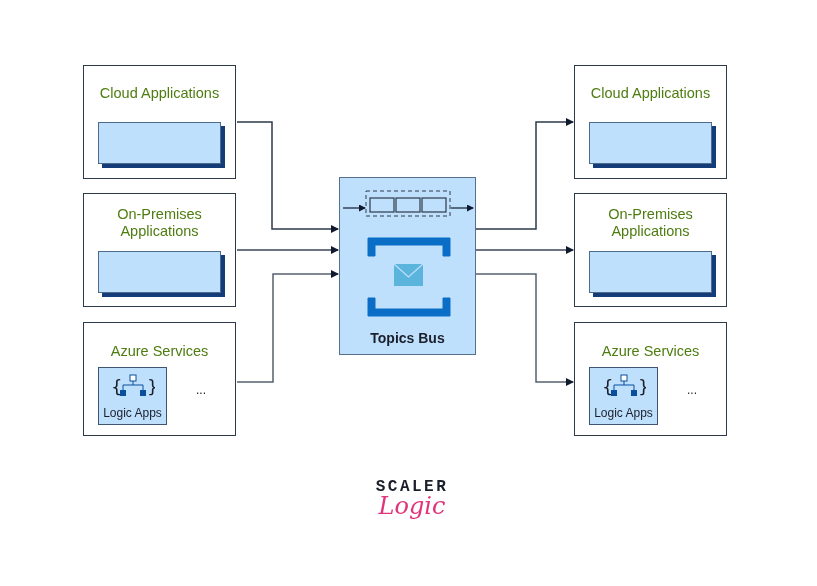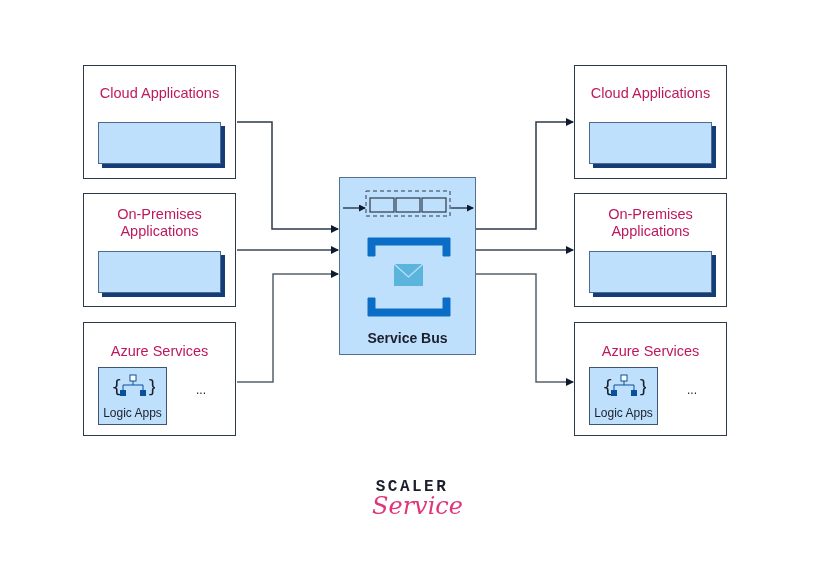--- a/index.html
+++ b/index.html
@@ -1,18 +1,18 @@
 <!DOCTYPE html>
 <html><head>
 <meta charset="utf-8">
 <style>
   html,body{margin:0;padding:0;background:#fff;}
   body{width:817px;height:586px;position:relative;overflow:hidden;font-family:"Liberation Sans",sans-serif;}
   .panel{position:absolute;width:153px;height:114px;border:1.5px solid #2d3a4a;background:#fff;box-sizing:border-box;}
-  .ptitle{position:absolute;left:0;right:0;text-align:center;font-size:14.5px;color:#be185d;line-height:17px;}
+  .ptitle{position:absolute;left:0;right:0;text-align:center;font-size:14.5px;color:#4d7c0f;line-height:17px;}
   .app{position:absolute;left:14px;width:123px;height:42px;background:#bfe0fc;border:1px solid #4d6b8a;box-shadow:4px 4px 0 #143c78;box-sizing:border-box;}
   .logic{position:absolute;left:14px;top:44px;width:69px;height:58px;background:#bfe0fc;border:1.5px solid #3d5570;box-sizing:border-box;}
   .logic-label{position:absolute;left:0;right:0;bottom:4px;text-align:center;font-size:12px;color:#1a1f2b;}
   .logic svg{position:absolute;left:12px;top:5px;}
   .dots{position:absolute;left:112px;top:60px;font-size:12px;color:#1a1f2b;}
   #bus{position:absolute;left:339px;top:177px;width:137px;height:178px;background:#bfe0fc;border:1.5px solid #55708c;box-sizing:border-box;}
   .bus-label{position:absolute;left:0;right:0;top:152px;text-align:center;font-size:14px;font-weight:bold;color:#1a1f2b;}
   #wires{position:absolute;left:0;top:0;}
   .logo{position:absolute;left:372px;top:478px;width:80px;text-align:center;}
   .logo-top{font-size:16px;font-weight:bold;letter-spacing:2.5px;color:#1a1f2b;font-family:Liberation Mono, monospace;}
@@ -94,19 +94,19 @@
     <line x1="3" y1="30" x2="25" y2="30" stroke="#0f1a2e" stroke-width="1.2" marker-end="url(#ah2)"></line>
     <line x1="111" y1="30" x2="133" y2="30" stroke="#0f1a2e" stroke-width="1.2" marker-end="url(#ah2)"></line>
     <rect x="30" y="20" width="24" height="14" fill="none" stroke="#2d3a4a" stroke-width="1.2"></rect>
     <rect x="56" y="20" width="24" height="14" fill="none" stroke="#2d3a4a" stroke-width="1.2"></rect>
     <rect x="82" y="20" width="24" height="14" fill="none" stroke="#2d3a4a" stroke-width="1.2"></rect>
     <path d="M28,78 V60 H110 V78 H103 V67 H35 V78 Z" fill="#0a6ec7" stroke="#0a6ec7" stroke-width="1" stroke-linejoin="round"></path>
     <rect x="54" y="86" width="29" height="22" fill="#5ab4dc"></rect>
     <path d="M54,86 L68.5,99 L83,86" fill="none" stroke="#bfe0fc" stroke-width="1.2"></path>
     <path d="M28,120 V138 H110 V120 H103 V131 H35 V120 Z" fill="#0a6ec7" stroke="#0a6ec7" stroke-width="1" stroke-linejoin="round"></path>
   </svg>
-  <div class="bus-label">Service Bus</div>
+  <div class="bus-label">Topics Bus</div>
 </div>
 
 <div class="logo">
   <div class="logo-top">SCALER</div>
-  <div class="logo-bot">Service</div>
+  <div class="logo-bot">Logic</div>
 </div>
 
 </body></html>

